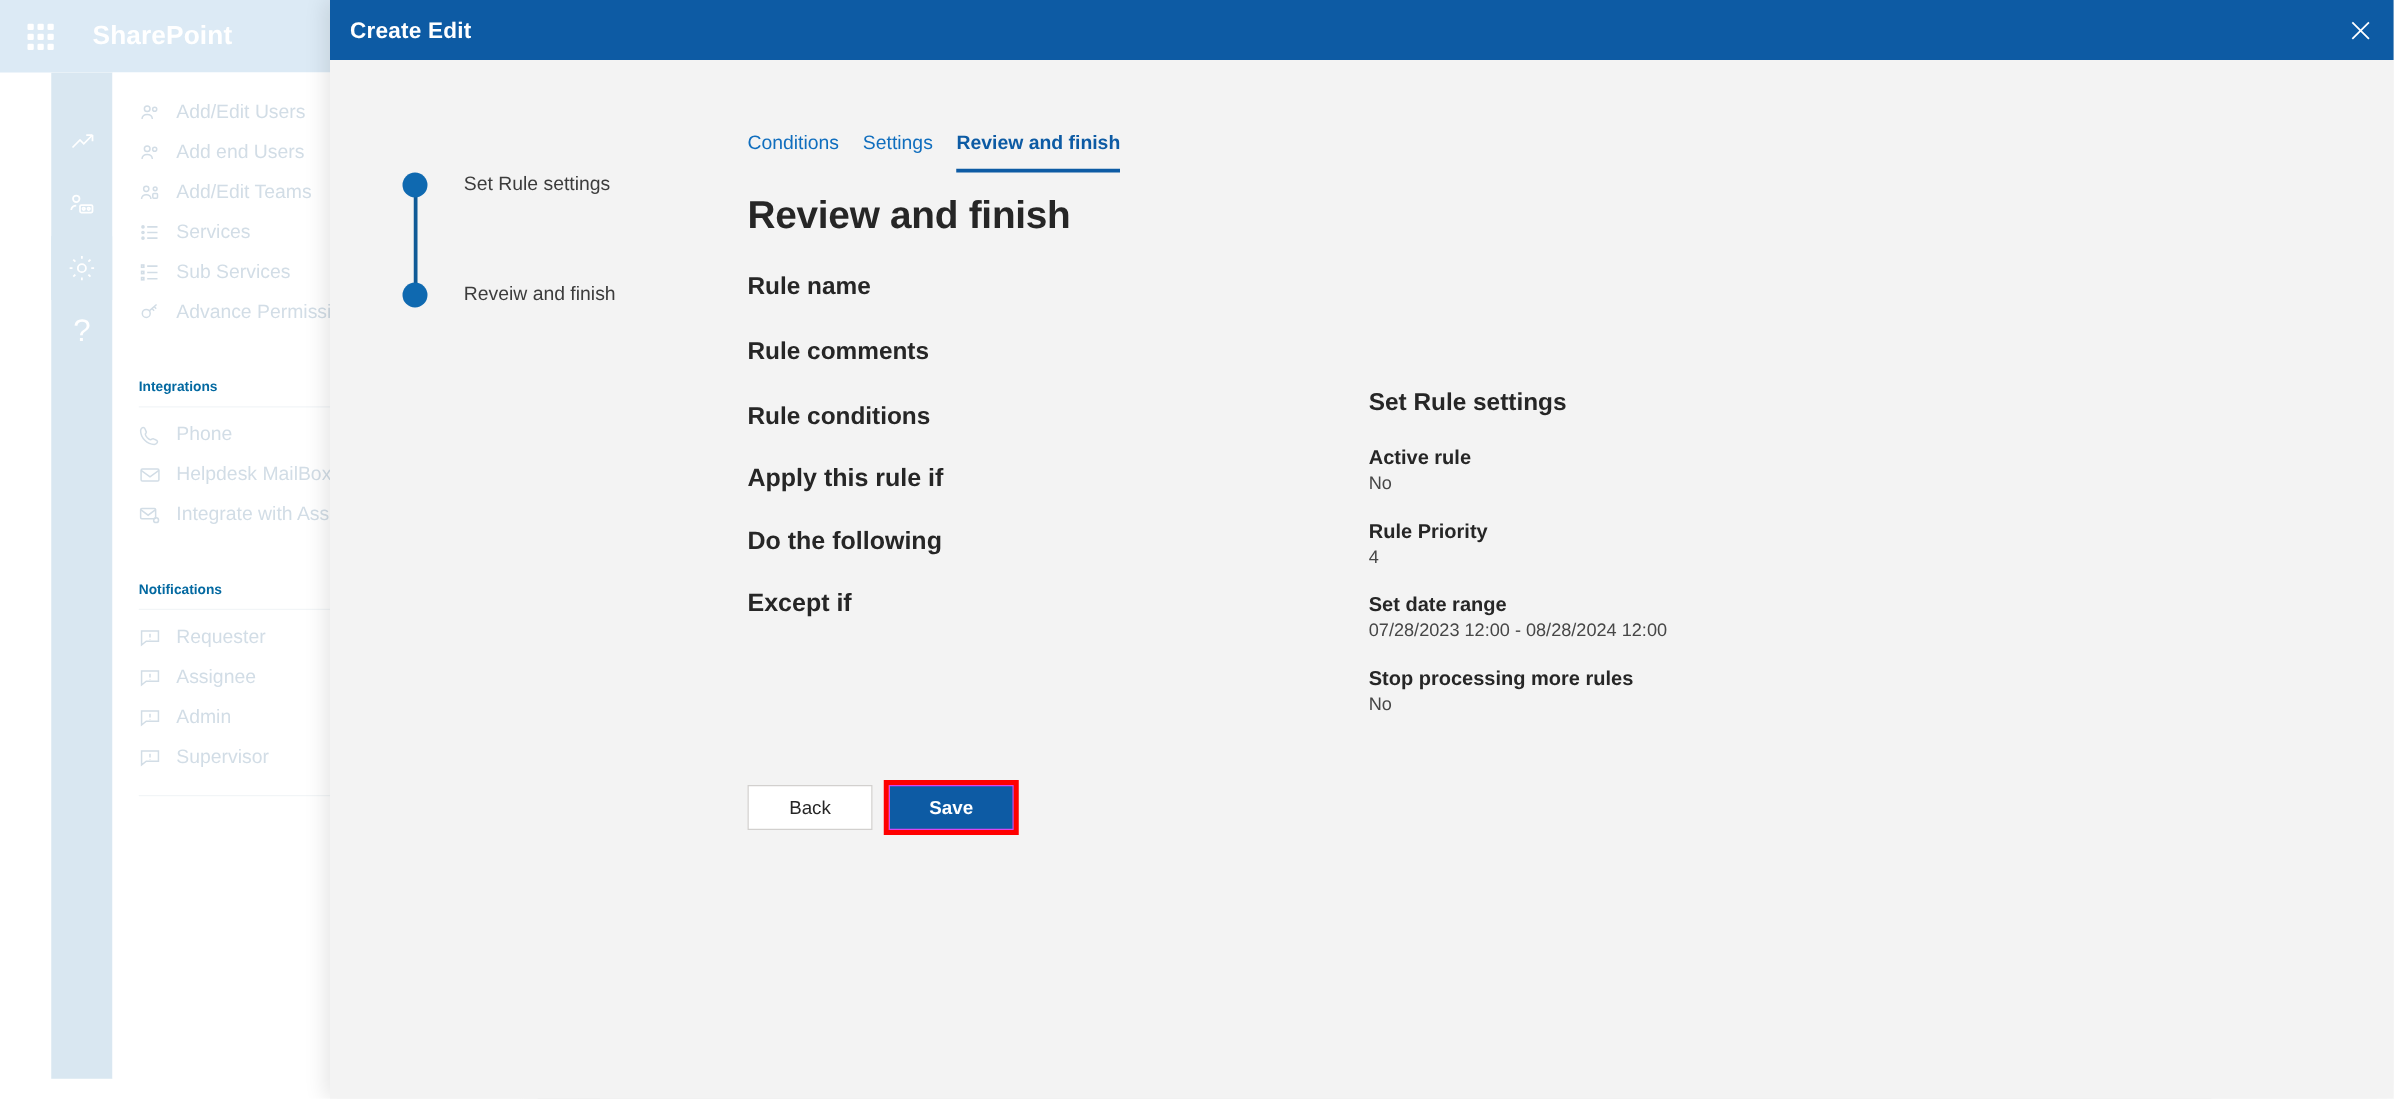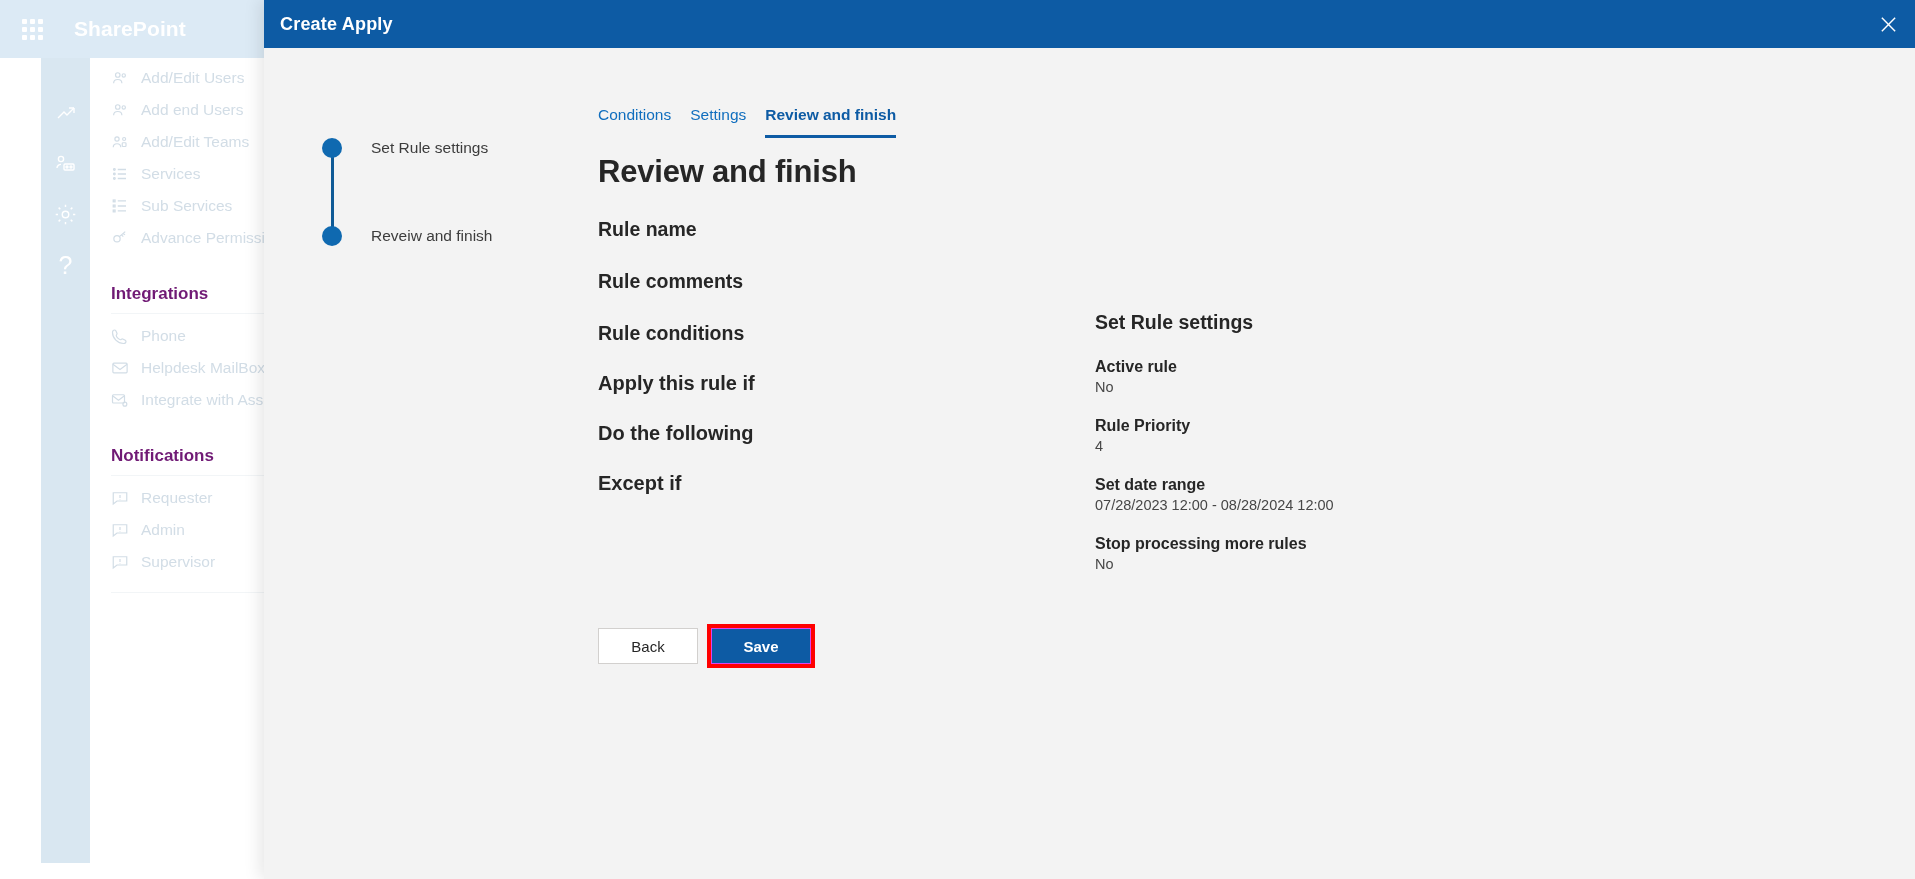--- a/index.html
+++ b/index.html
@@ -86,21 +86,21 @@
     background: #d9e7f1;
   }
 
   
   .nav-panel {
     position: absolute;
     top: 58px; left: 90px;
     width: 260px;
     height: 805px;
     background: #ffffff;
-    padding-top: 0;
+    padding-top: 12px;
     overflow: hidden;
   }
   .nav-item {
     display: flex;
     align-items: center;
     height: 32px;
     padding-left: 21px;
     color: #d2dde6;
     font-size: 15.5px;
     white-space: nowrap;
@@ -108,23 +108,23 @@
   .nav-item .ic {
     width: 24px;
     flex: 0 0 24px;
     display: flex;
     align-items: center;
     color: #d2dde6;
   }
   .nav-item .lbl { margin-left: 6px; }
   .nav-section {
     padding-left: 21px;
-    font-size: 17px;
-    font-weight: bold;
-    color: #701a75;
+    font-size: 11px;
+    font-weight: bold;
+    color: #0369a1;
     height: 30px;
     display: flex;
     align-items: flex-end;
     white-space: nowrap;
   }
   .nav-rule {
     margin: 9px 0 6px 21px;
     width: 232px;
     height: 1px;
     background: #f2f5f7;
@@ -501,20 +501,29 @@
       <div class="nav-item">
         <span class="ic">
           <svg width="18" height="18" viewBox="0 0 24 24" fill="none" stroke="currentColor" stroke-width="1.6">
             <path d="M3 5h18v11H8l-5 4z"></path>
               <path d="M12 8v4M12 14v.6"></path>
           </svg>
         </span>
         <span class="lbl">Requester</span>
       </div>
 
+      <div class="nav-item">
+        <span class="ic">
+          <svg width="18" height="18" viewBox="0 0 24 24" fill="none" stroke="currentColor" stroke-width="1.6">
+            <path d="M3 5h18v11H8l-5 4z"></path>
+              <path d="M12 8v4M12 14v.6"></path>
+          </svg>
+        </span>
+        <span class="lbl">Assignee</span>
+      </div>
 
       <div class="nav-item">
         <span class="ic">
           <svg width="18" height="18" viewBox="0 0 24 24" fill="none" stroke="currentColor" stroke-width="1.6">
             <path d="M3 5h18v11H8l-5 4z"></path>
               <path d="M12 8v4M12 14v.6"></path>
           </svg>
         </span>
         <span class="lbl">Admin</span>
       </div>
@@ -532,21 +541,21 @@
       <div class="nav-rule" style="margin-top:14px"></div>
     </div>
 
     <div class="bg-fade"></div>
     <div class="bg-right"></div>
   </div>
 
   <div class="modal">
 
     <div class="modal-header">
-      <div class="modal-title">Create Apply</div>
+      <div class="modal-title">Create Edit</div>
       <div class="close-btn">
         <span>
           <svg width="19" height="19" viewBox="0 0 20 20" fill="none" stroke="#ffffff" stroke-width="1.5">
             <path d="M3 3 L17 17 M17 3 L3 17"></path>
           </svg>
         </span>
       </div>
     </div>
 
     <div class="modal-body">

